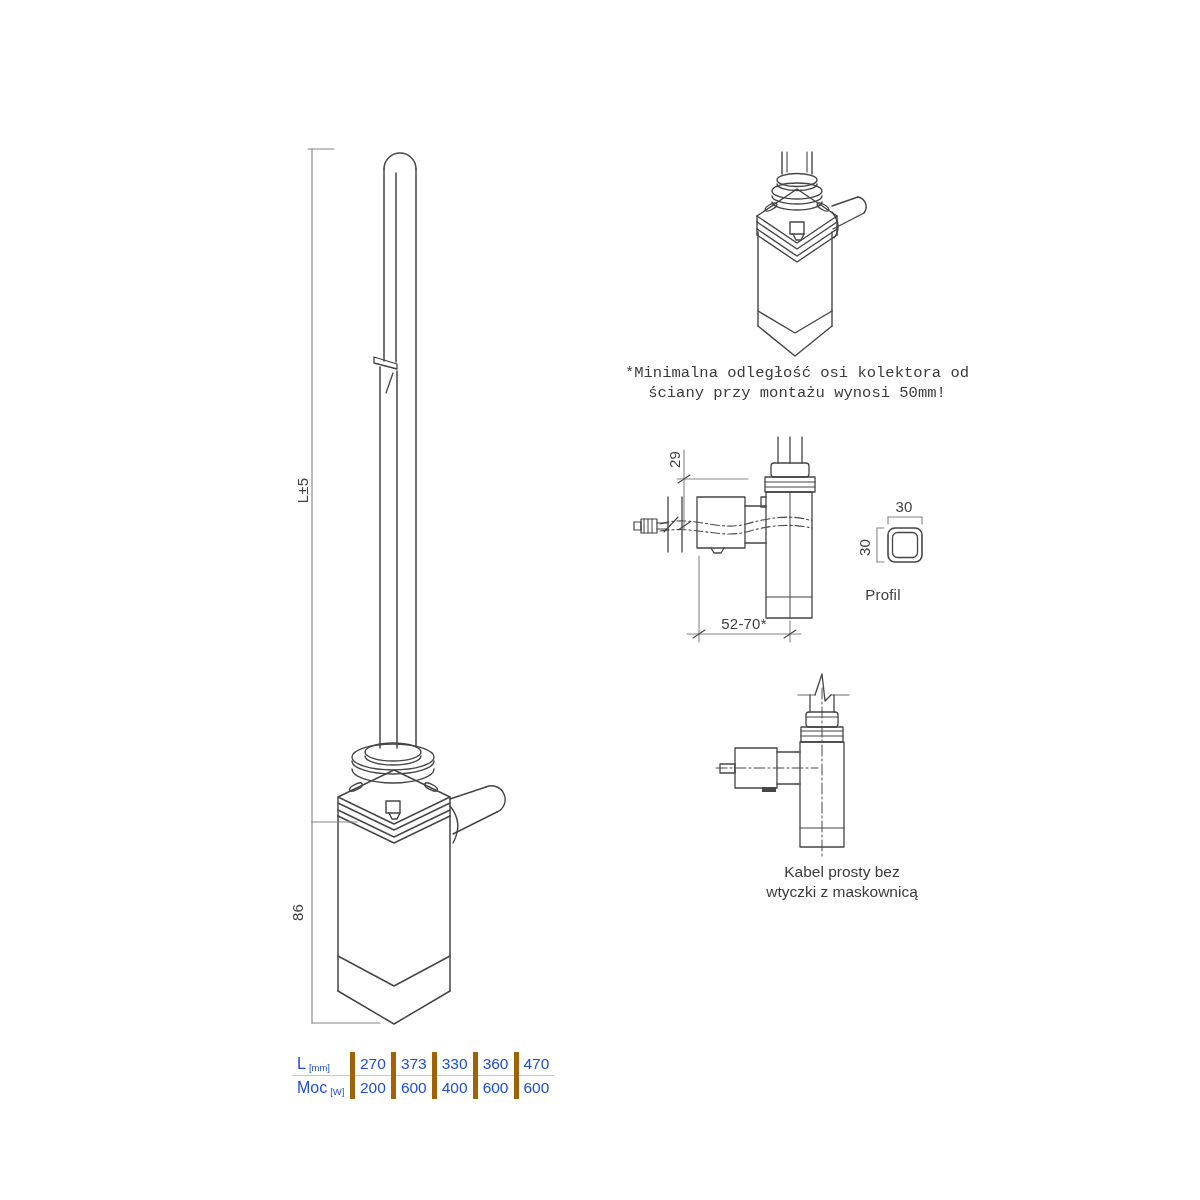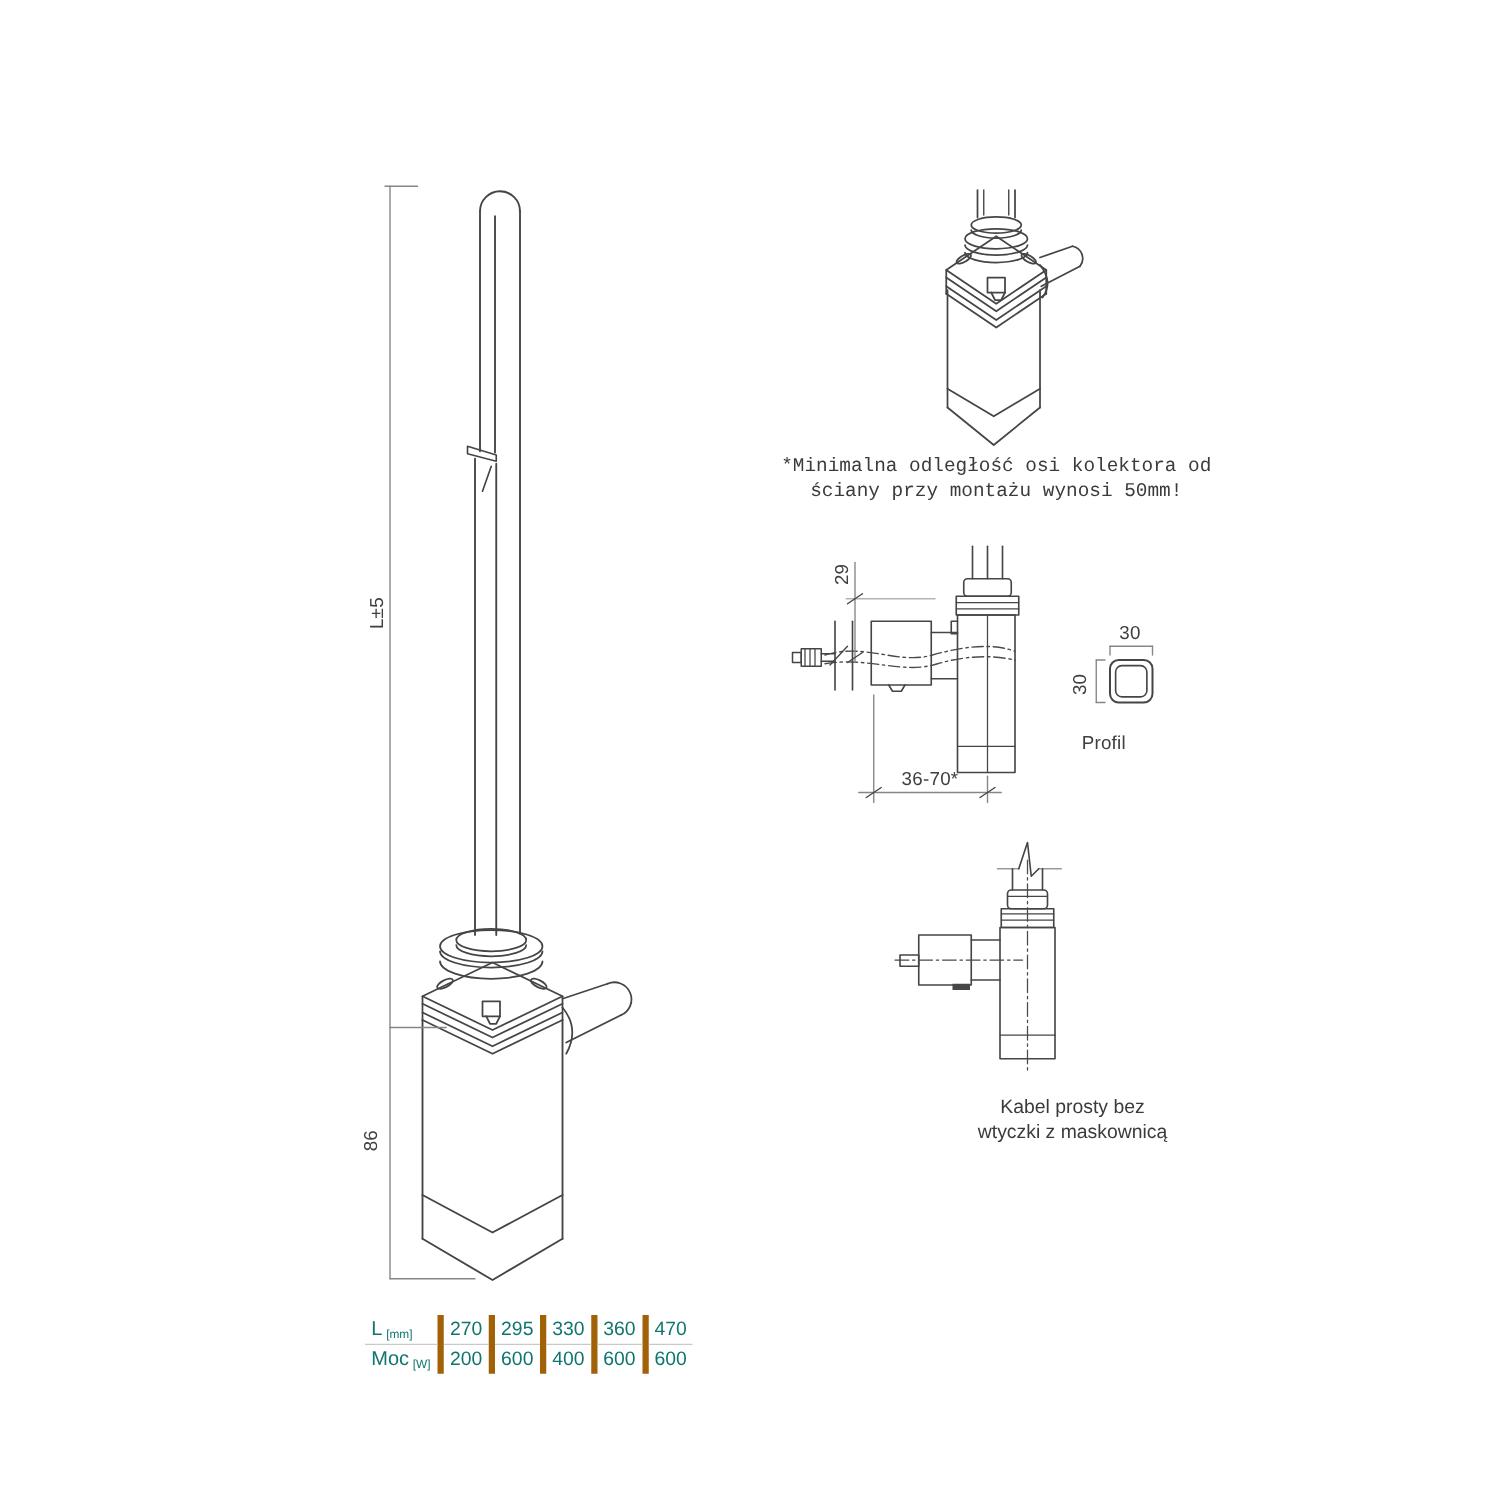--- a/index.html
+++ b/index.html
@@ -5,23 +5,23 @@
   html,body{margin:0;padding:0;background:#fff;}
   .canvas{position:relative;width:1200px;height:1200px;background:#fff;overflow:hidden;
           font-family:"Liberation Sans",sans-serif;color:#3f4042;}
   svg.art{position:absolute;left:0;top:0;}
   .label{position:absolute;font-family:"Liberation Sans",sans-serif;color:#3f4042;
          font-size:15px;letter-spacing:.2px;white-space:nowrap;}
   .center{text-align:center;}
   .rot{transform:rotate(-90deg);transform-origin:center center;}
   .note{position:absolute;left:620px;top:363px;width:354px;text-align:center;
         font-size:15.5px;line-height:20px;color:#3a3b3d;font-family:Liberation Mono, monospace;}
-  .cable-caption{position:absolute;left:748px;top:862px;width:220px;text-align:center;
-        font-size:15.5px;line-height:20px;color:#3a3b3d;margin-top:14px;}
-  table.spec{position:absolute;left:292px;top:1052px;border-collapse:collapse;color:#0f766e;}
+  .cable-caption{position:absolute;left:732px;top:862px;width:220px;text-align:center;
+        font-size:15.5px;line-height:20px;color:#3a3b3d;}
+  table.spec{position:absolute;left:292px;top:1052px;border-collapse:collapse;color:#1d4ed8;}
   table.spec td{padding:0 5px;height:23px;vertical-align:middle;}
   table.spec tr.r1 td{border-bottom:1px solid #c9c9c9;}
   td.lab{font-size:16px;min-width:48px;padding-left:2px;}
   td.lab .unit{font-size:9.5px;margin-left:3px;position:relative;top:2px;letter-spacing:0;}
   td.val{font-size:15.5px;text-align:center;min-width:25px;border-left:5px solid #a16207;}
 </style>
 </head>
 <body>
 
 <div class="canvas">
@@ -227,39 +227,39 @@
 
   <div class="label rot center" style="left:277px;top:904px;width:40px;">86</div>
 
   <div class="note">
     <div>*Minimalna odległość osi kolektora od</div>
     <div>ściany przy montażu wynosi 50mm!</div>
   </div>
 
   <div class="label rot center" style="left:654px;top:451px;width:40px;">29</div>
 
-  <div class="label center" style="left:709px;top:615px;width:70px;">36-70*</div>
+  <div class="label center" style="left:709px;top:615px;width:70px;">52-70*</div>
 
   <div class="label center" style="left:885px;top:498px;width:38px;">30</div>
 
   <div class="label rot center" style="left:844px;top:539px;width:40px;">30</div>
 
   <div class="label center" style="left:848px;top:586px;width:70px;">Profil</div>
 
   <div class="cable-caption">
     <div>Kabel prosty bez</div>
     <div>wtyczki z maskownicą</div>
   </div>
 
   <table class="spec">
     <tbody>
         <tr class="r1">
       <td class="lab"><span>L</span><span class="unit">[mm]</span></td>
       <td class="val">270</td>
-      <td class="val">295</td>
+      <td class="val">373</td>
       <td class="val">330</td>
       <td class="val">360</td>
       <td class="val">470</td>
     </tr>
     <tr class="r2">
       <td class="lab"><span>Moc</span><span class="unit">[W]</span></td>
       <td class="val">200</td>
       <td class="val">600</td>
       <td class="val">400</td>
       <td class="val">600</td>

